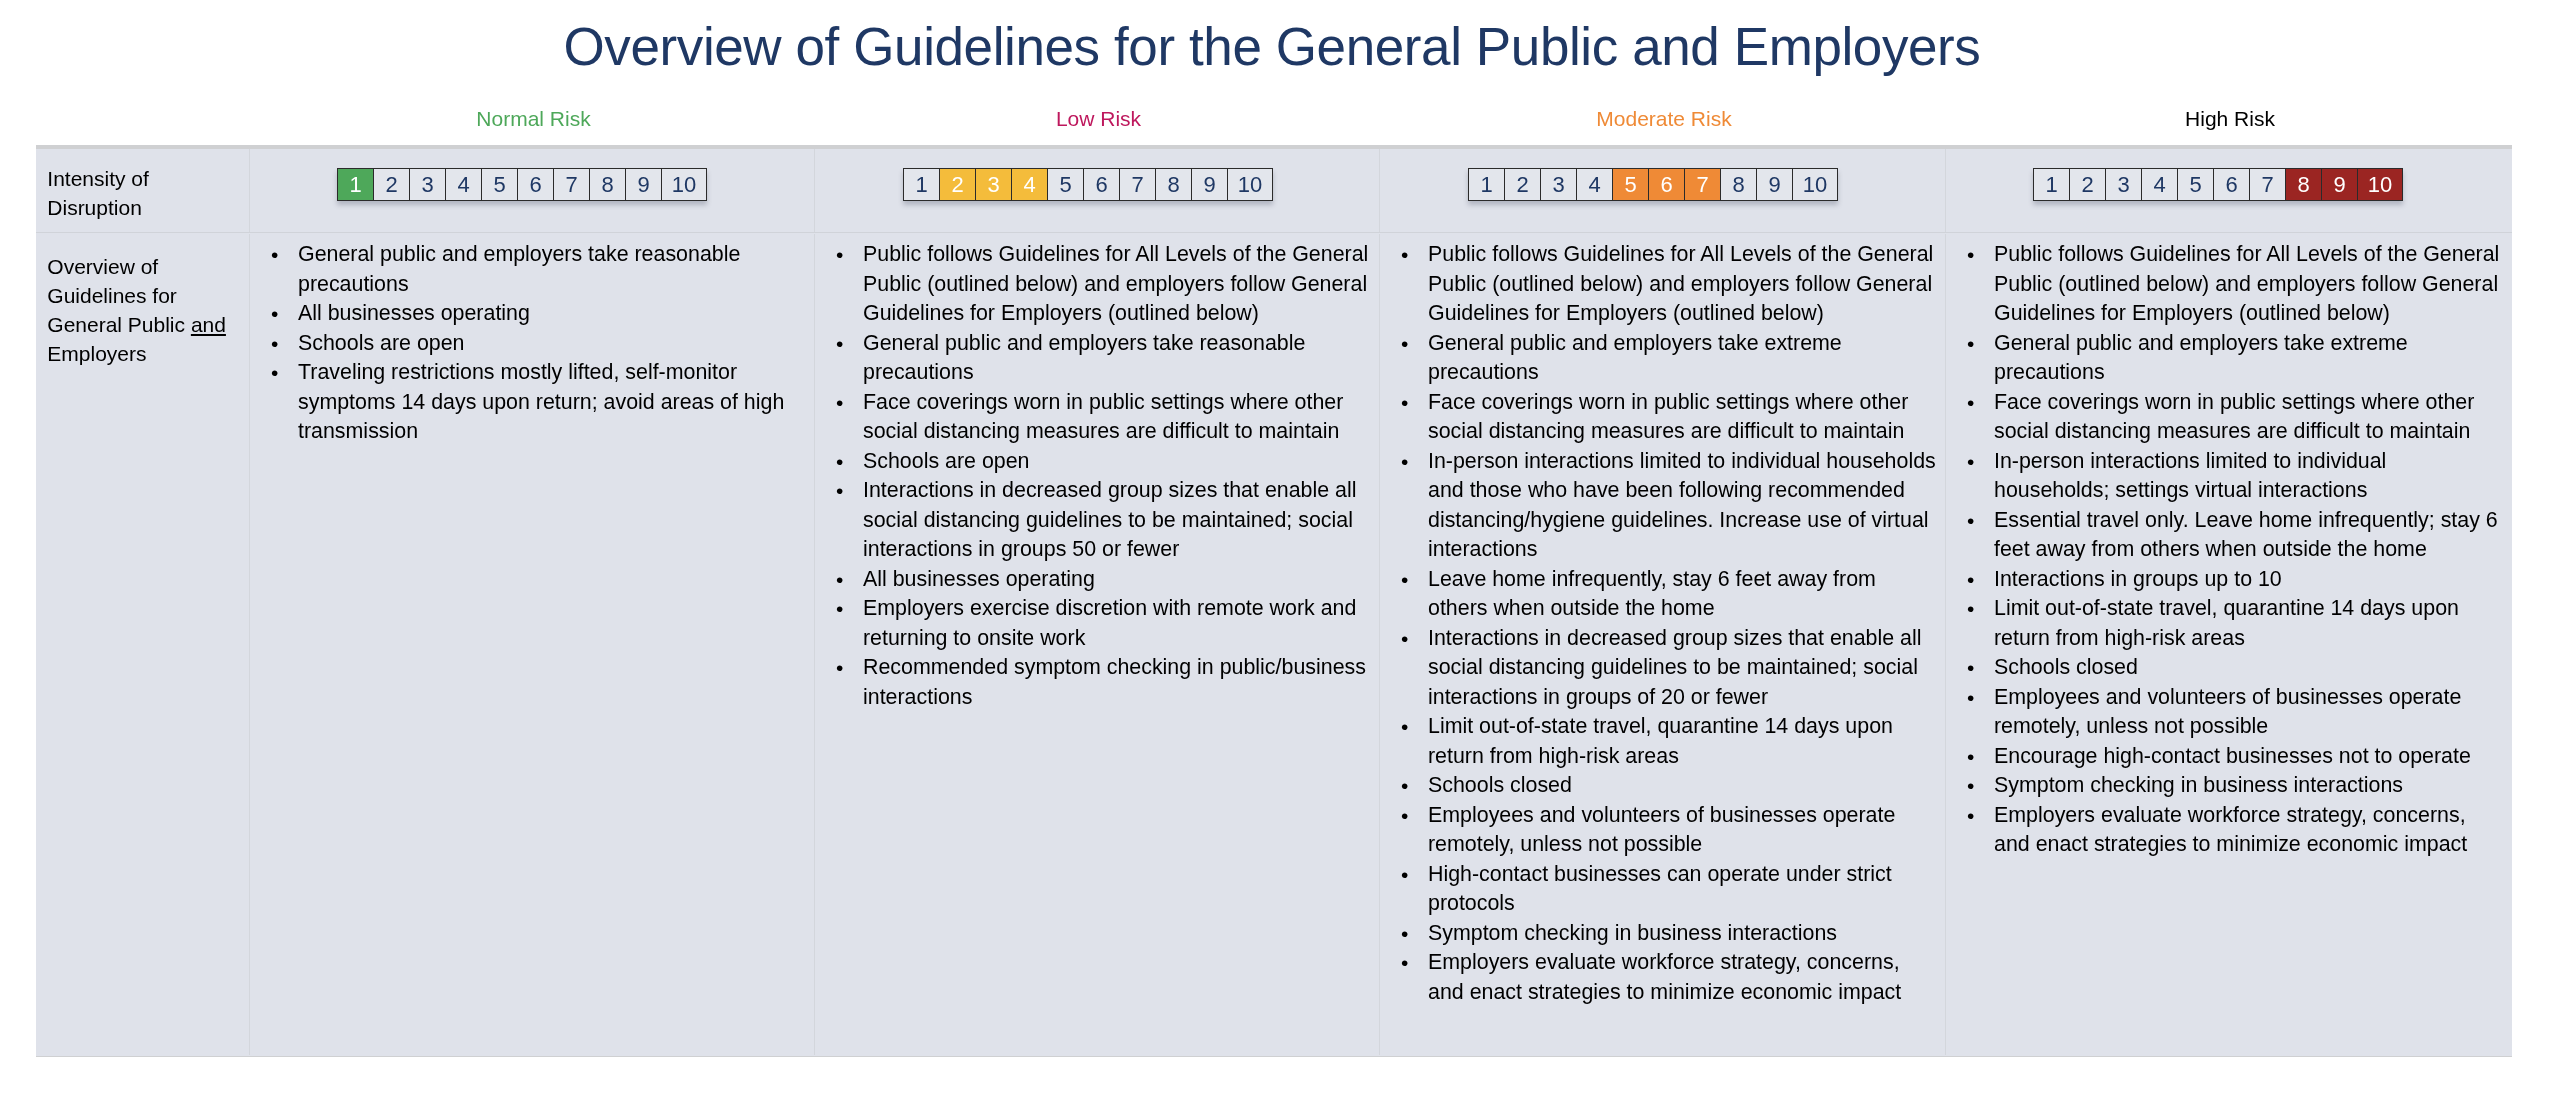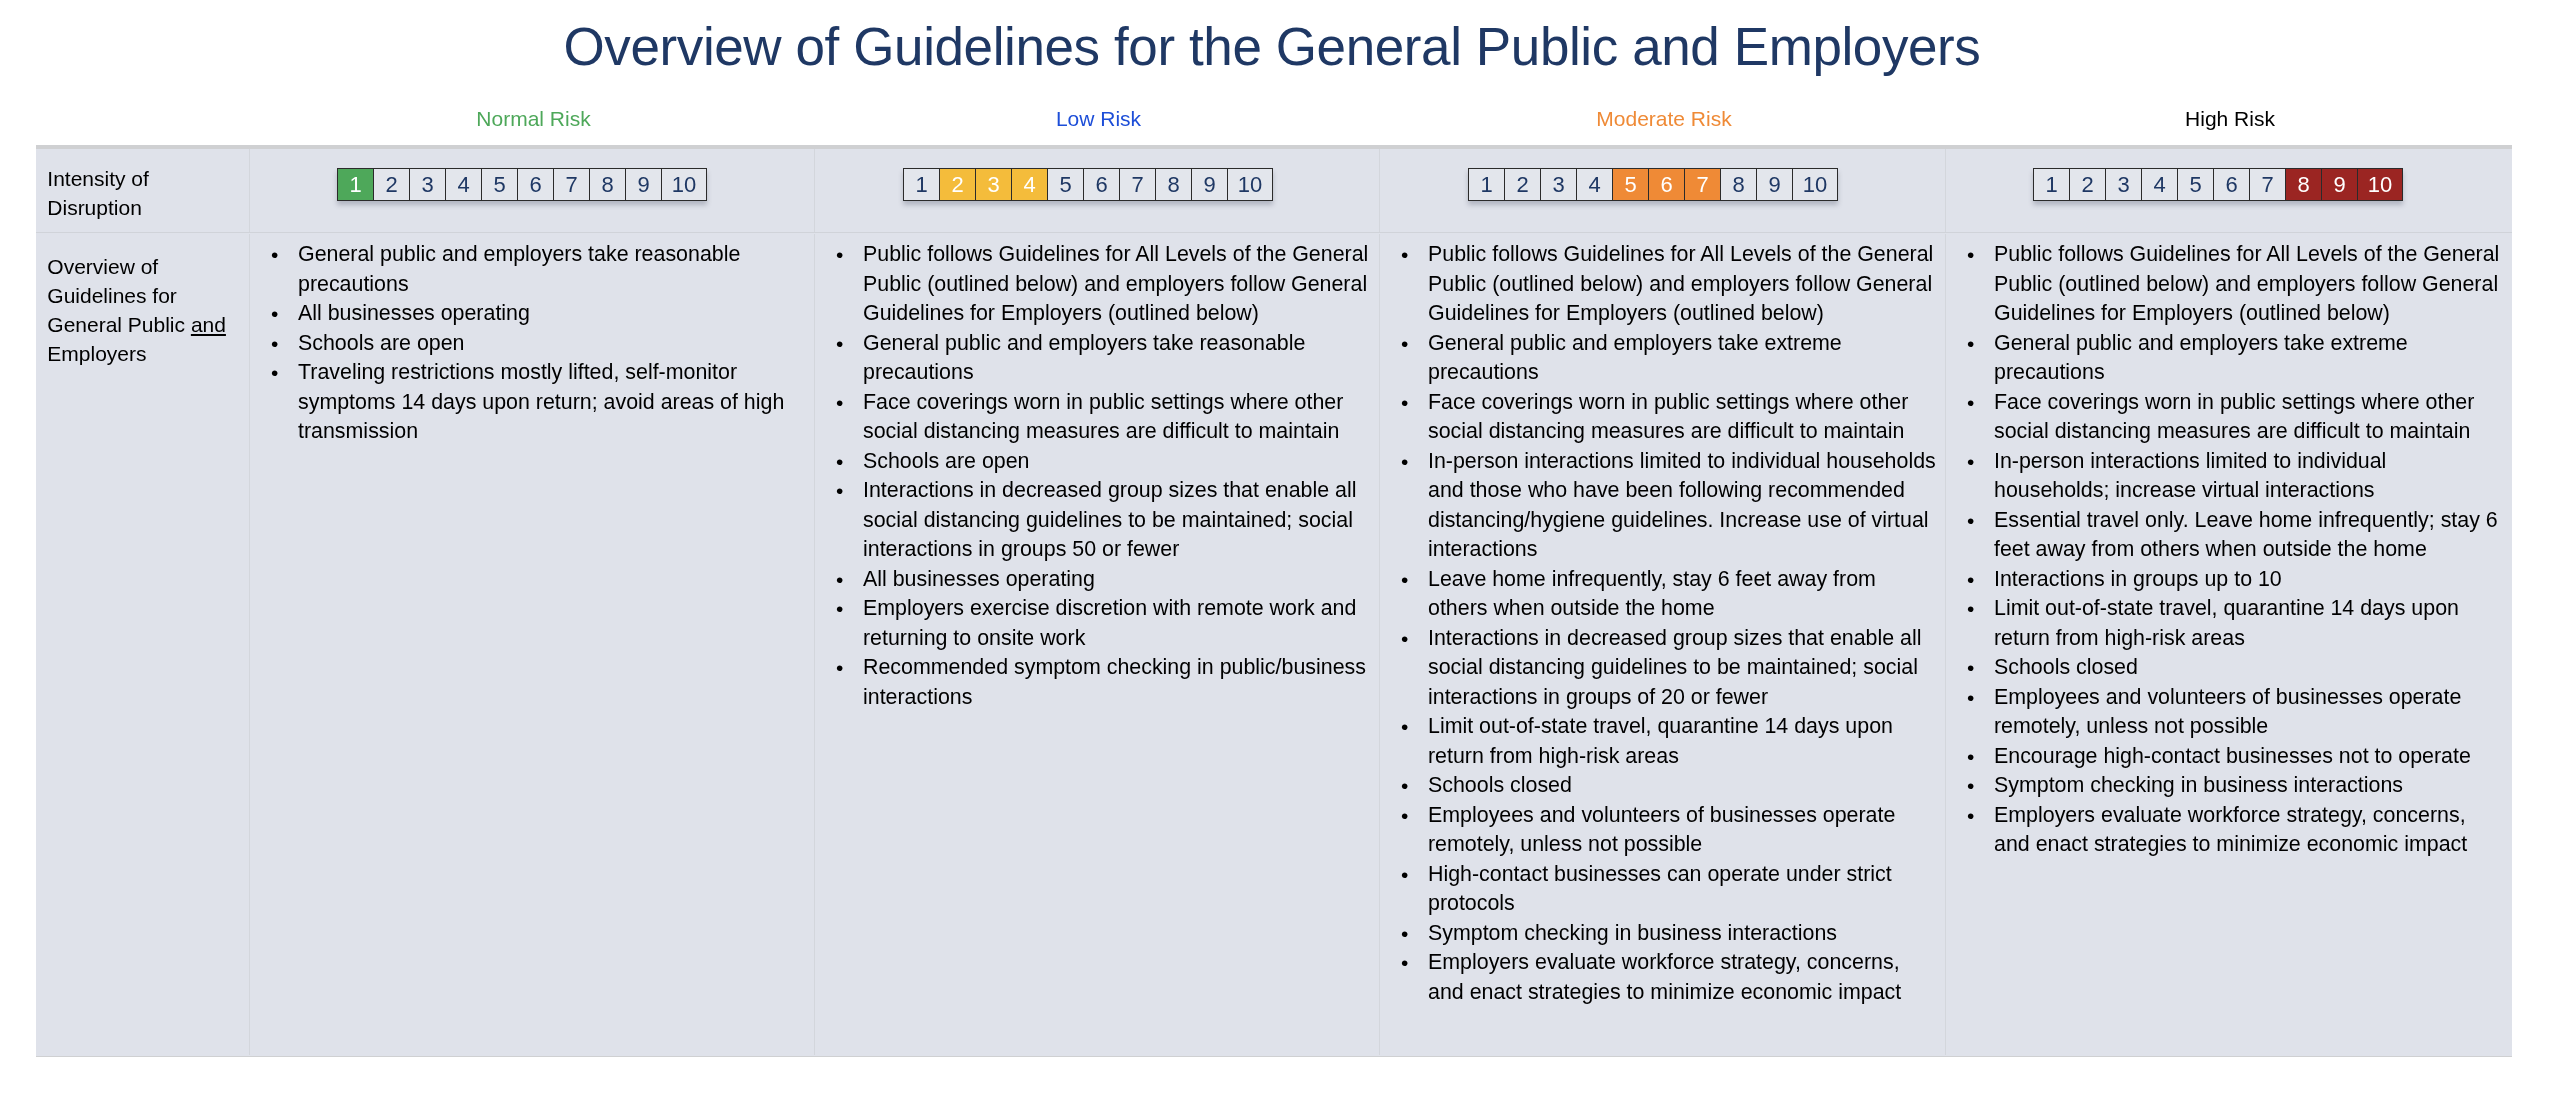--- a/index.html
+++ b/index.html
@@ -35,21 +35,21 @@
   ul.bullets li { position:relative; padding-right:8px; }
   ul.bullets li::before { content:"\2022"; position:absolute; left:-27px; top:0; font-size:21px; }
 </style>
 </head>
 <body>
 
 <div class="title">Overview of Guidelines for the General Public and Employers</div>
 
 <div class="risk-headers">
   <div class="risk-header c1" style="color: rgb(78, 168, 90);">Normal Risk</div>
-  <div class="risk-header c2" style="color: #1d4ed8;">Low Risk</div>
+  <div class="risk-header c2" style="color: #be185d;">Low Risk</div>
   <div class="risk-header c3" style="color: rgb(239, 138, 54);">Moderate Risk</div>
   <div class="risk-header c4" style="color: #000000;">High Risk</div>
 </div>
 
 <div class="tbl">
   <div class="row row1">
     <div class="cell c0">
       <div class="label" style="width:161px">Intensity of Disruption</div>
     </div>
     <div class="cell c1">
@@ -148,21 +148,21 @@
           <li>High-contact businesses can operate under strict protocols</li>
           <li>Symptom checking in business interactions</li>
           <li>Employers evaluate workforce strategy, concerns, and enact strategies to minimize economic impact</li>
         </ul>
     </div>
     <div class="cell c4">
       <ul class="bullets">
           <li>Public follows Guidelines for All Levels of the General Public (outlined below) and employers follow General Guidelines for Employers (outlined below)</li>
           <li>General public and employers take extreme precautions</li>
           <li>Face coverings worn in public settings where other social distancing measures are difficult to maintain</li>
-          <li>In-person interactions limited to individual households; increase virtual interactions</li>
+          <li>In-person interactions limited to individual households; settings virtual interactions</li>
           <li>Essential travel only. Leave home infrequently; stay 6 feet away from others when outside the home</li>
           <li>Interactions in groups up to 10</li>
           <li>Limit out-of-state travel, quarantine 14 days upon return from high-risk areas</li>
           <li>Schools closed</li>
           <li>Employees and volunteers of businesses operate remotely, unless not possible</li>
           <li>Encourage high-contact businesses not to operate</li>
           <li>Symptom checking in business interactions</li>
           <li>Employers evaluate workforce strategy, concerns, and enact strategies to minimize economic impact</li>
         </ul>
     </div>

